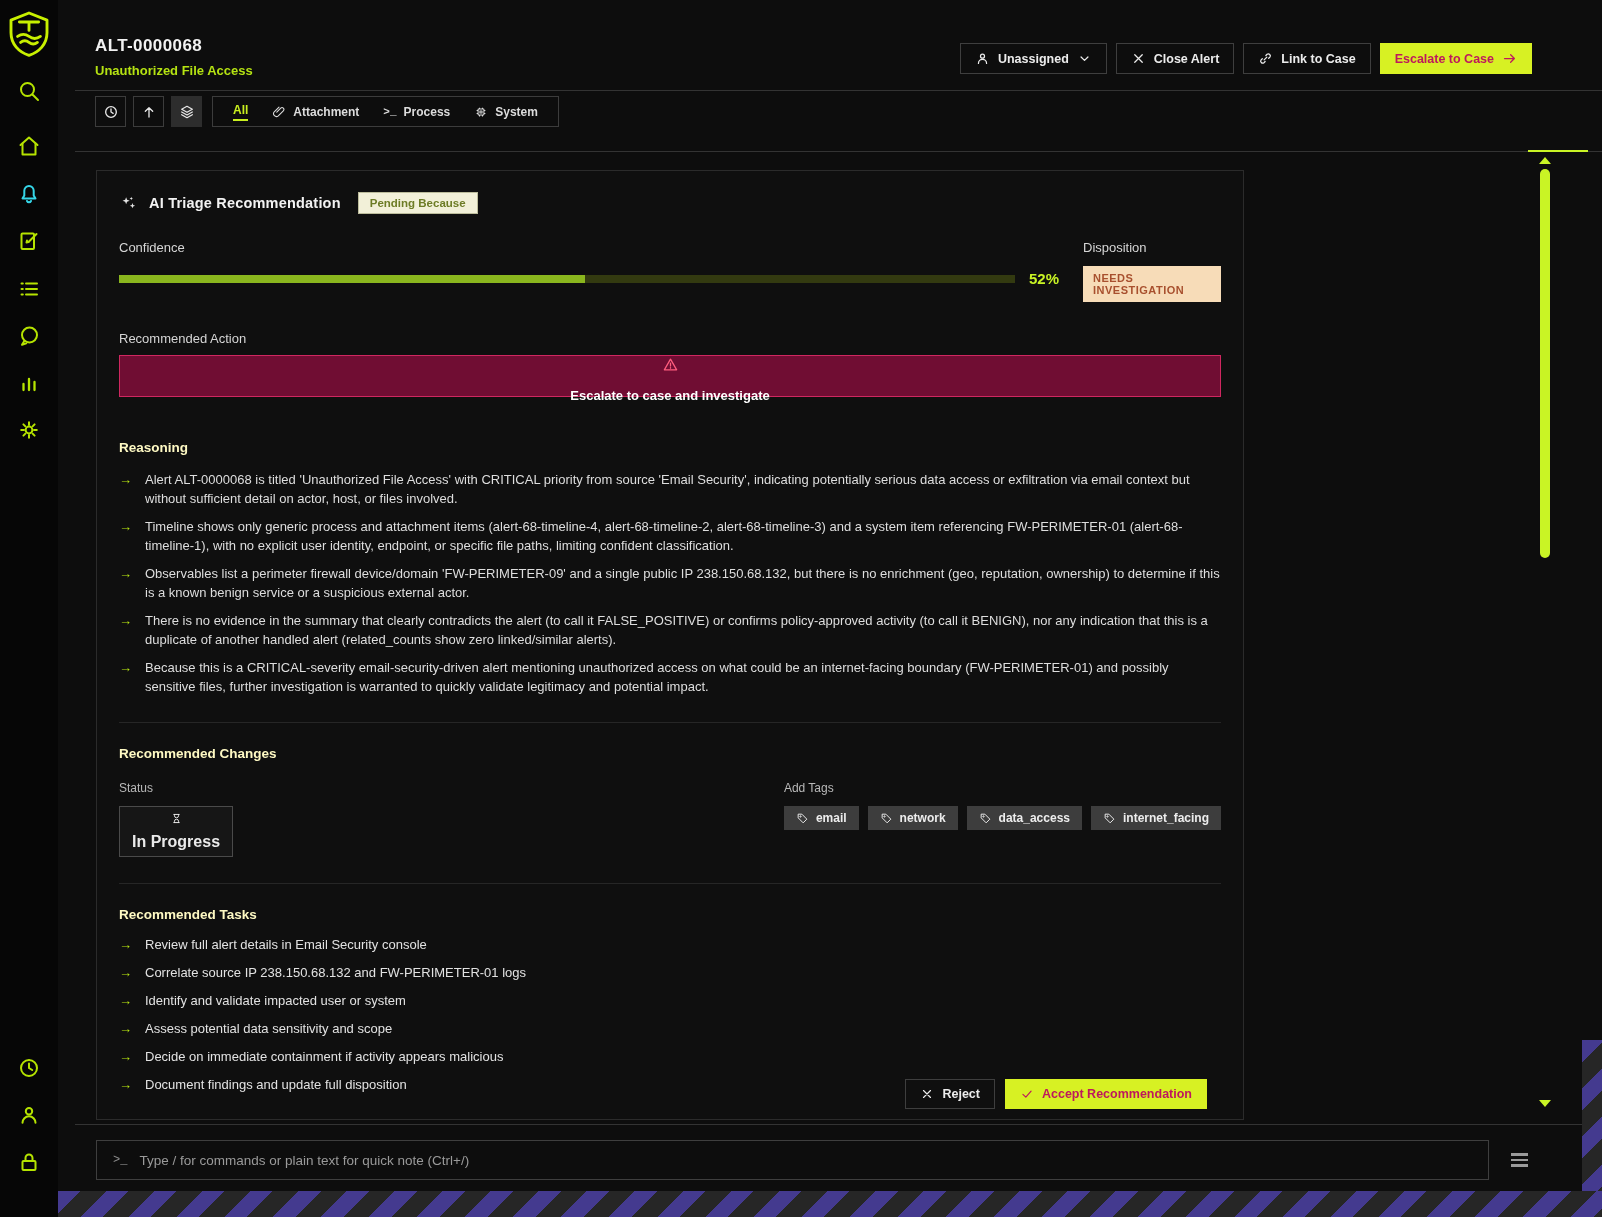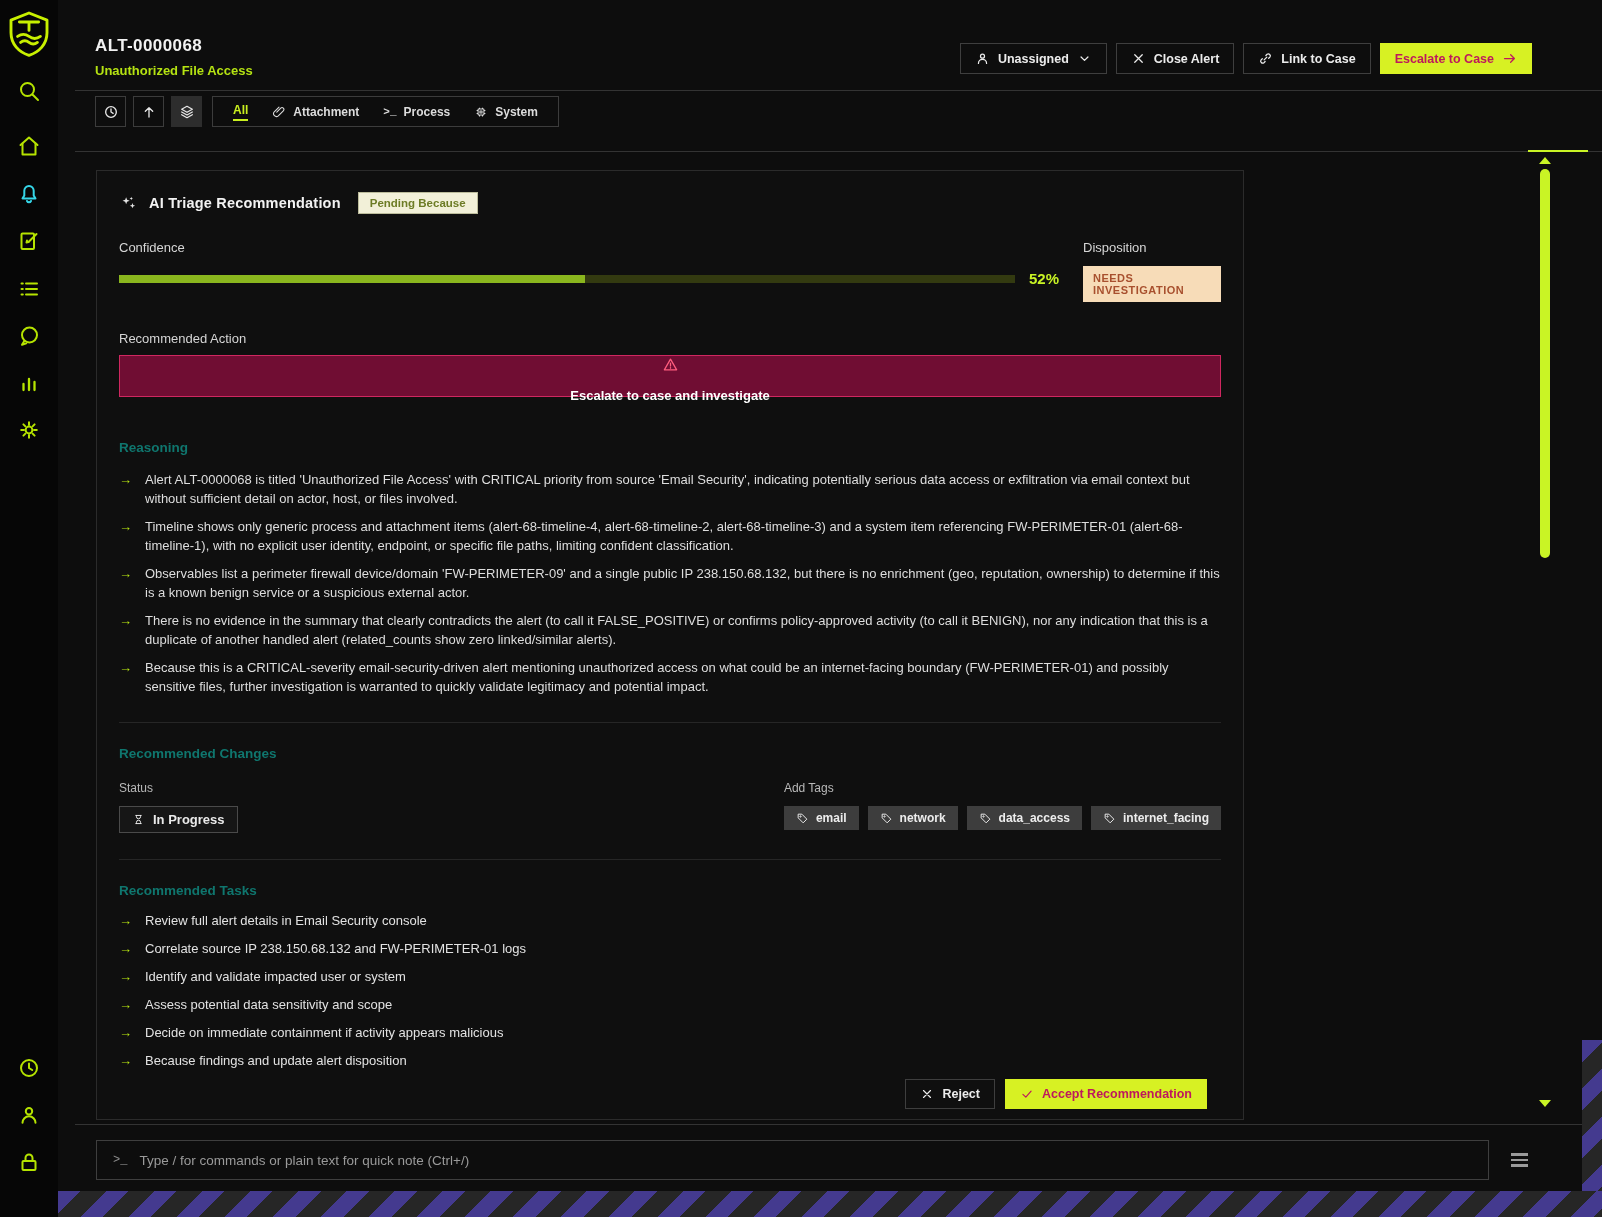--- a/index.html
+++ b/index.html
@@ -69,33 +69,33 @@
   .bar-fill { height:100%; background:#8ab61e; }
   .pct { font-size:15px; font-weight:bold; color:#c9f425; }
   .conf-right { width:138px; }
   .badge-disposition { margin-top:11px; display:inline-block; background:#f7dcb8; color:#a8502e;
                        font-size:11px; font-weight:bold; letter-spacing:.5px; padding:6px 10px; }
   .ra-label { margin-top:29px; font-size:13px; color:#d6d6d6; }
   .banner { margin-top:9px; height:42px; display:flex; align-items:center; gap:15px; padding:0 17px;
             background:#700d33; border:1px solid #cf2760;flex-direction:column; }
   .banner svg { width:17px; height:17px; color:#ff5d7e; }
   .banner-text { color:#fff; font-weight:bold; font-size:13px; }
-  .sec-title { font-weight:bold; color:#0f766e; font-size:13.5px; }
+  .sec-title { font-weight:bold; color:#fef9c3; font-size:13.5px; }
   .reasoning-title { margin-top:43px; }
   .blist { list-style:none; margin-top:16px; }
   .blist li { display:flex; gap:13px; font-size:13px; color:#dedede; line-height:18.5px; margin-bottom:10px; }
   .arr { color:#b7e612; font-weight:bold; flex:0 0 auto; }
   .hr { height:1px; background:#262626; margin-top:26px; }
   .changes-title, .tasks-title { margin-top:23px; }
   .changes-row { display:flex; margin-top:20px; }
   .col-status { width:697px; }
   .field-label { font-size:12px; color:#b9b9b9; }
   .status-chip { margin-top:11px; display:inline-flex; align-items:center; gap:8px;
                  border:1px solid #4a4a4a; background:#161616; color:#eaeaea;
-                 font-size:13px; font-weight:bold; padding:5px 12px; cursor:pointer; }
+                 font-size:16px; font-weight:bold; padding:5px 12px; cursor:pointer;flex-direction:column; }
   .status-chip svg, .tag svg { width:13px; height:13px; }
   .tags-row { display:flex; gap:9px; margin-top:11px; }
   .tag { display:inline-flex; align-items:center; gap:7px; background:#3d3d3d; color:#ededed;
          font-size:12px; font-weight:bold; padding:5px 12px; cursor:pointer; }
   .tlist { list-style:none; margin-top:15px; }
   .tlist li { display:flex; gap:13px; font-size:13px; color:#e2e2e2; margin-bottom:13px; }
   .panel-footer { position:absolute; right:36px; bottom:10px; display:flex; gap:10px; }
   .panel-footer .btn { height:30px; }
   .panel-footer .btn svg { width:14px; height:14px; }
 
@@ -520,21 +520,21 @@
       <li>
           <span class="arr">→</span>
           <span>Assess potential data sensitivity and scope</span>
         </li>
       <li>
           <span class="arr">→</span>
           <span>Decide on immediate containment if activity appears malicious</span>
         </li>
       <li>
           <span class="arr">→</span>
-          <span>Because findings and update alert disposition</span>
+          <span>Document findings and update full disposition</span>
         </li>
     </ul>
 
     <div class="panel-footer">
       <button class="btn">
         <span>
             <svg viewBox="0 0 24 24" fill="none" stroke="currentColor" stroke-width="2" stroke-linecap="round">
               <use href="#i-x"></use>
             </svg>
           </span>

